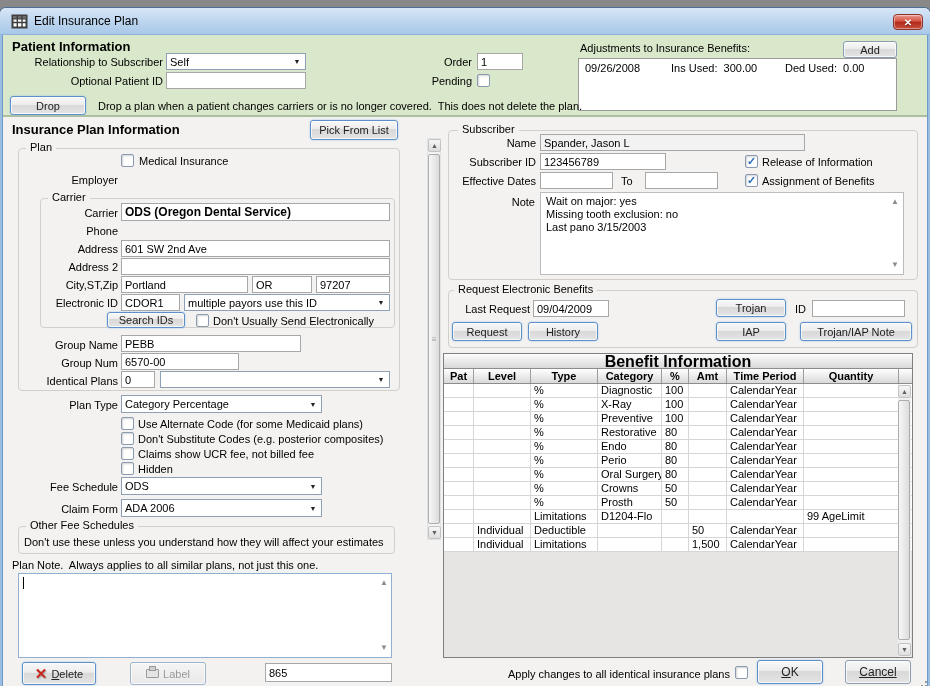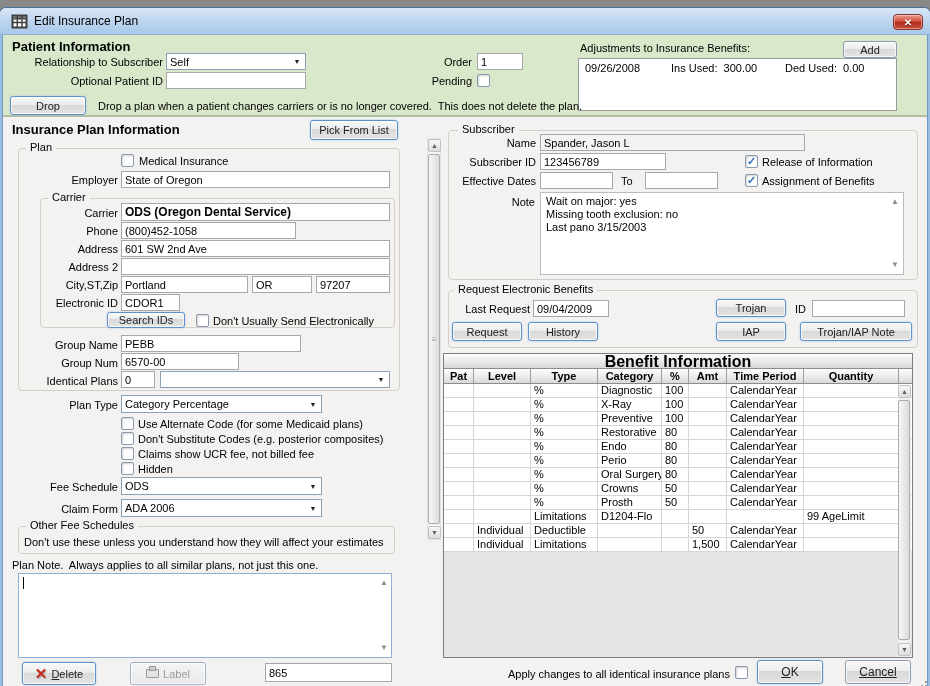--- a/index.html
+++ b/index.html
@@ -133,35 +133,29 @@
       </div>
   </div>
 
   <div class="grp" style="left:18px;top:140px;width:382px;height:243px;"></div>
   <div class="grp-lbl" style="left:26px;top:133px;">Plan</div>
 
   <div class="cb" style="left:121px;top:146px;"></div>
   <div class="lbl" style="left:139px;top:147px;">Medical Insurance</div>
 
   <div class="lbl r" style="left:10px;top:166px;width:108px;">Employer</div>
-  <div class="fld" style="left:121px;top:163px;width:269px;height:17px;">
-    <span>State of Oregon</span>
-  </div>
 
   <div class="grp" style="left:40px;top:190px;width:355px;height:130px;"></div>
   <div class="grp-lbl" style="left:48px;top:183px;">Carrier</div>
 
   <div class="lbl r" style="left:10px;top:199px;width:108px;">Carrier</div>
   <div class="fld bold" style="left:121px;top:195px;width:269px;height:18px;font-size:12px;">
     <span>ODS (Oregon Dental Service)</span>
   </div>
   <div class="lbl r" style="left:10px;top:217px;width:108px;">Phone</div>
-  <div class="fld" style="left:121px;top:214px;width:175px;height:17px;">
-    <span>(800)452-1058</span>
-  </div>
   <div class="lbl r" style="left:10px;top:235px;width:108px;">Address</div>
   <div class="fld" style="left:121px;top:232px;width:269px;height:17px;">
     <span>601 SW 2nd Ave</span>
   </div>
   <div class="lbl r" style="left:10px;top:253px;width:108px;">Address 2</div>
   <div class="fld" style="left:121px;top:250px;width:269px;height:17px;">
     <span></span>
   </div>
   <div class="lbl r" style="left:10px;top:271px;width:108px;">City,ST,Zip</div>
   <div class="fld" style="left:121px;top:268px;width:127px;height:17px;">
@@ -169,20 +163,24 @@
   </div>
   <div class="fld" style="left:252px;top:268px;width:60px;height:17px;">
     <span>OR</span>
   </div>
   <div class="fld" style="left:316px;top:268px;width:74px;height:17px;">
     <span>97207</span>
   </div>
   <div class="lbl r" style="left:10px;top:289px;width:108px;">Electronic ID</div>
   <div class="fld" style="left:121px;top:286px;width:59px;height:17px;">
     <span>CDOR1</span>
+  </div>
+  <div class="combo" style="left:184px;top:286px;width:206px;height:17px;">
+    <span>multiple payors use this ID</span>
+    <span class="arr">▼</span>
   </div>
   <div class="btn blue" style="left:107px;top:304px;width:78px;height:16px;">
     <span>Search IDs</span>
   </div>
   <div class="cb" style="left:196px;top:306px;"></div>
   <div class="lbl" style="left:213px;top:307px;">Don't Usually Send Electronically</div>
 
   <div class="lbl r" style="left:10px;top:331px;width:108px;">Group Name</div>
   <div class="fld" style="left:121px;top:327px;width:180px;height:17px;">
     <span>PEBB</span>

